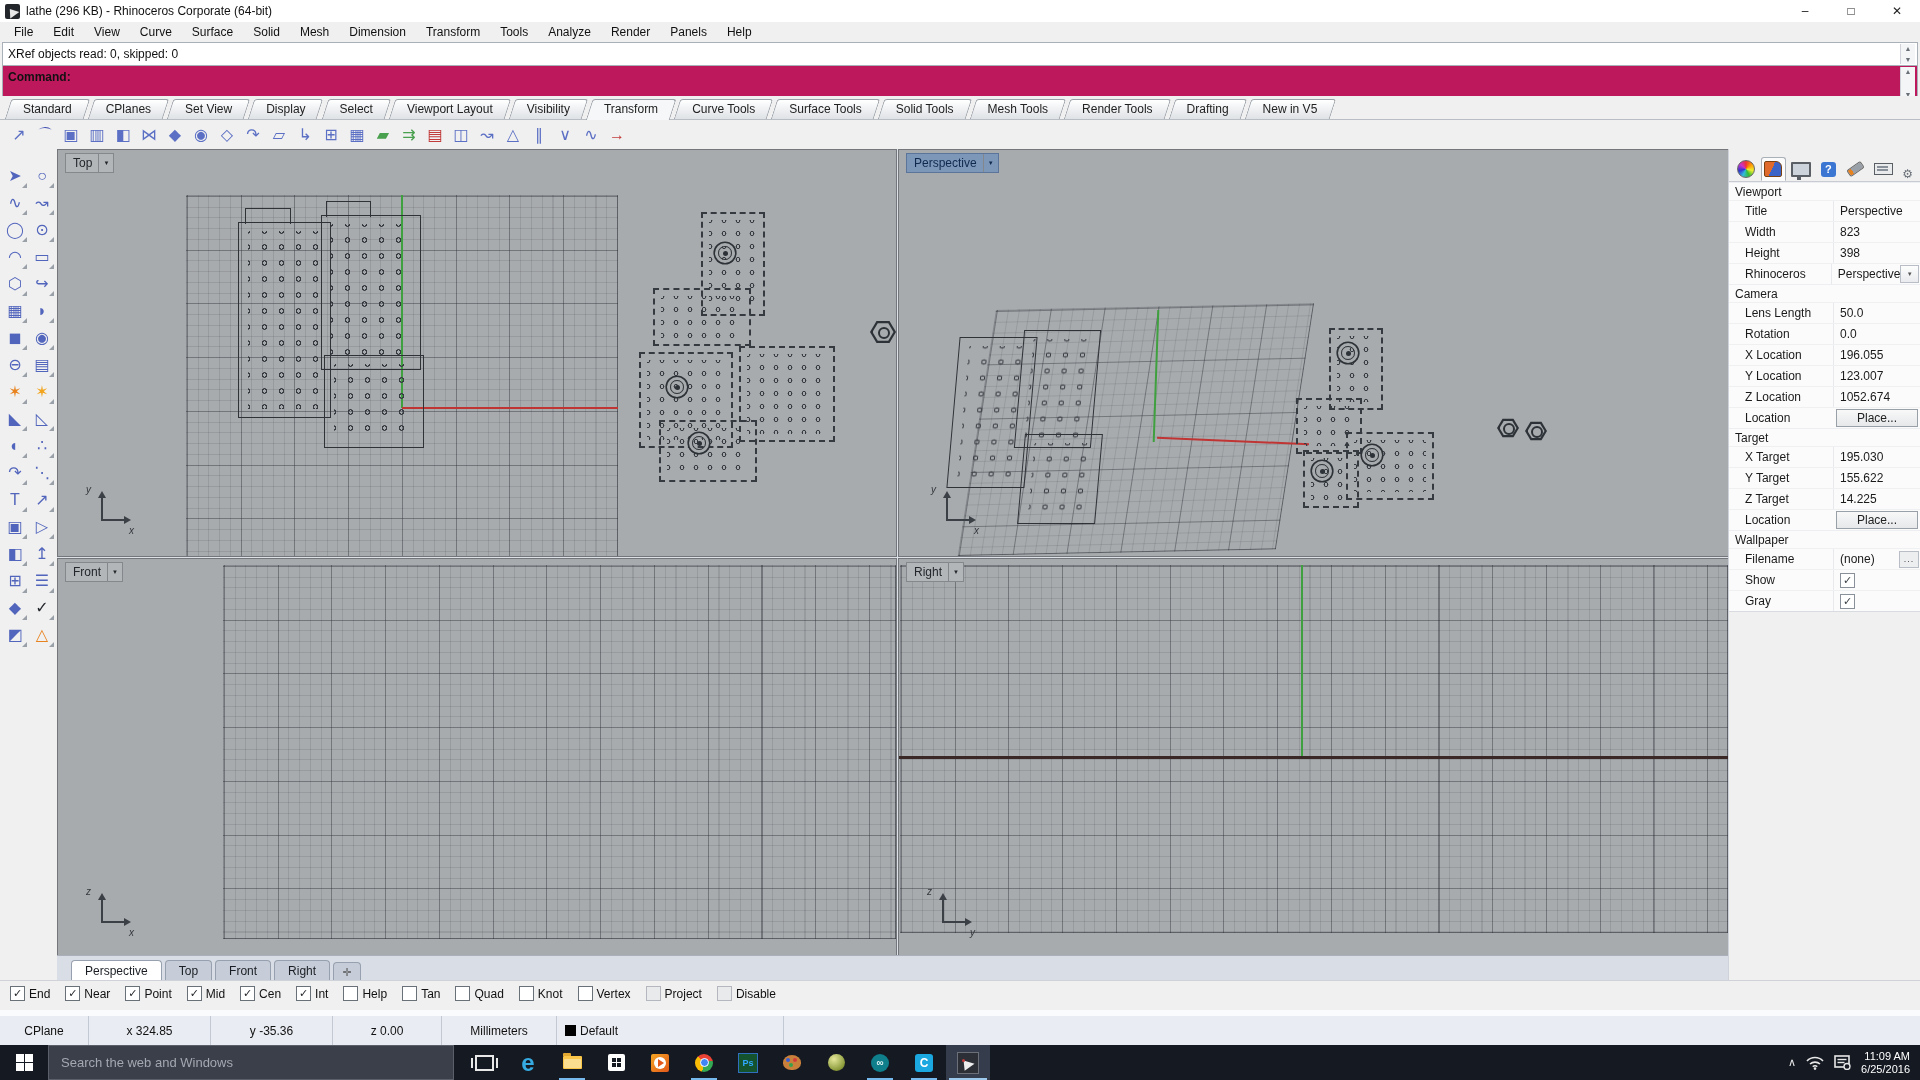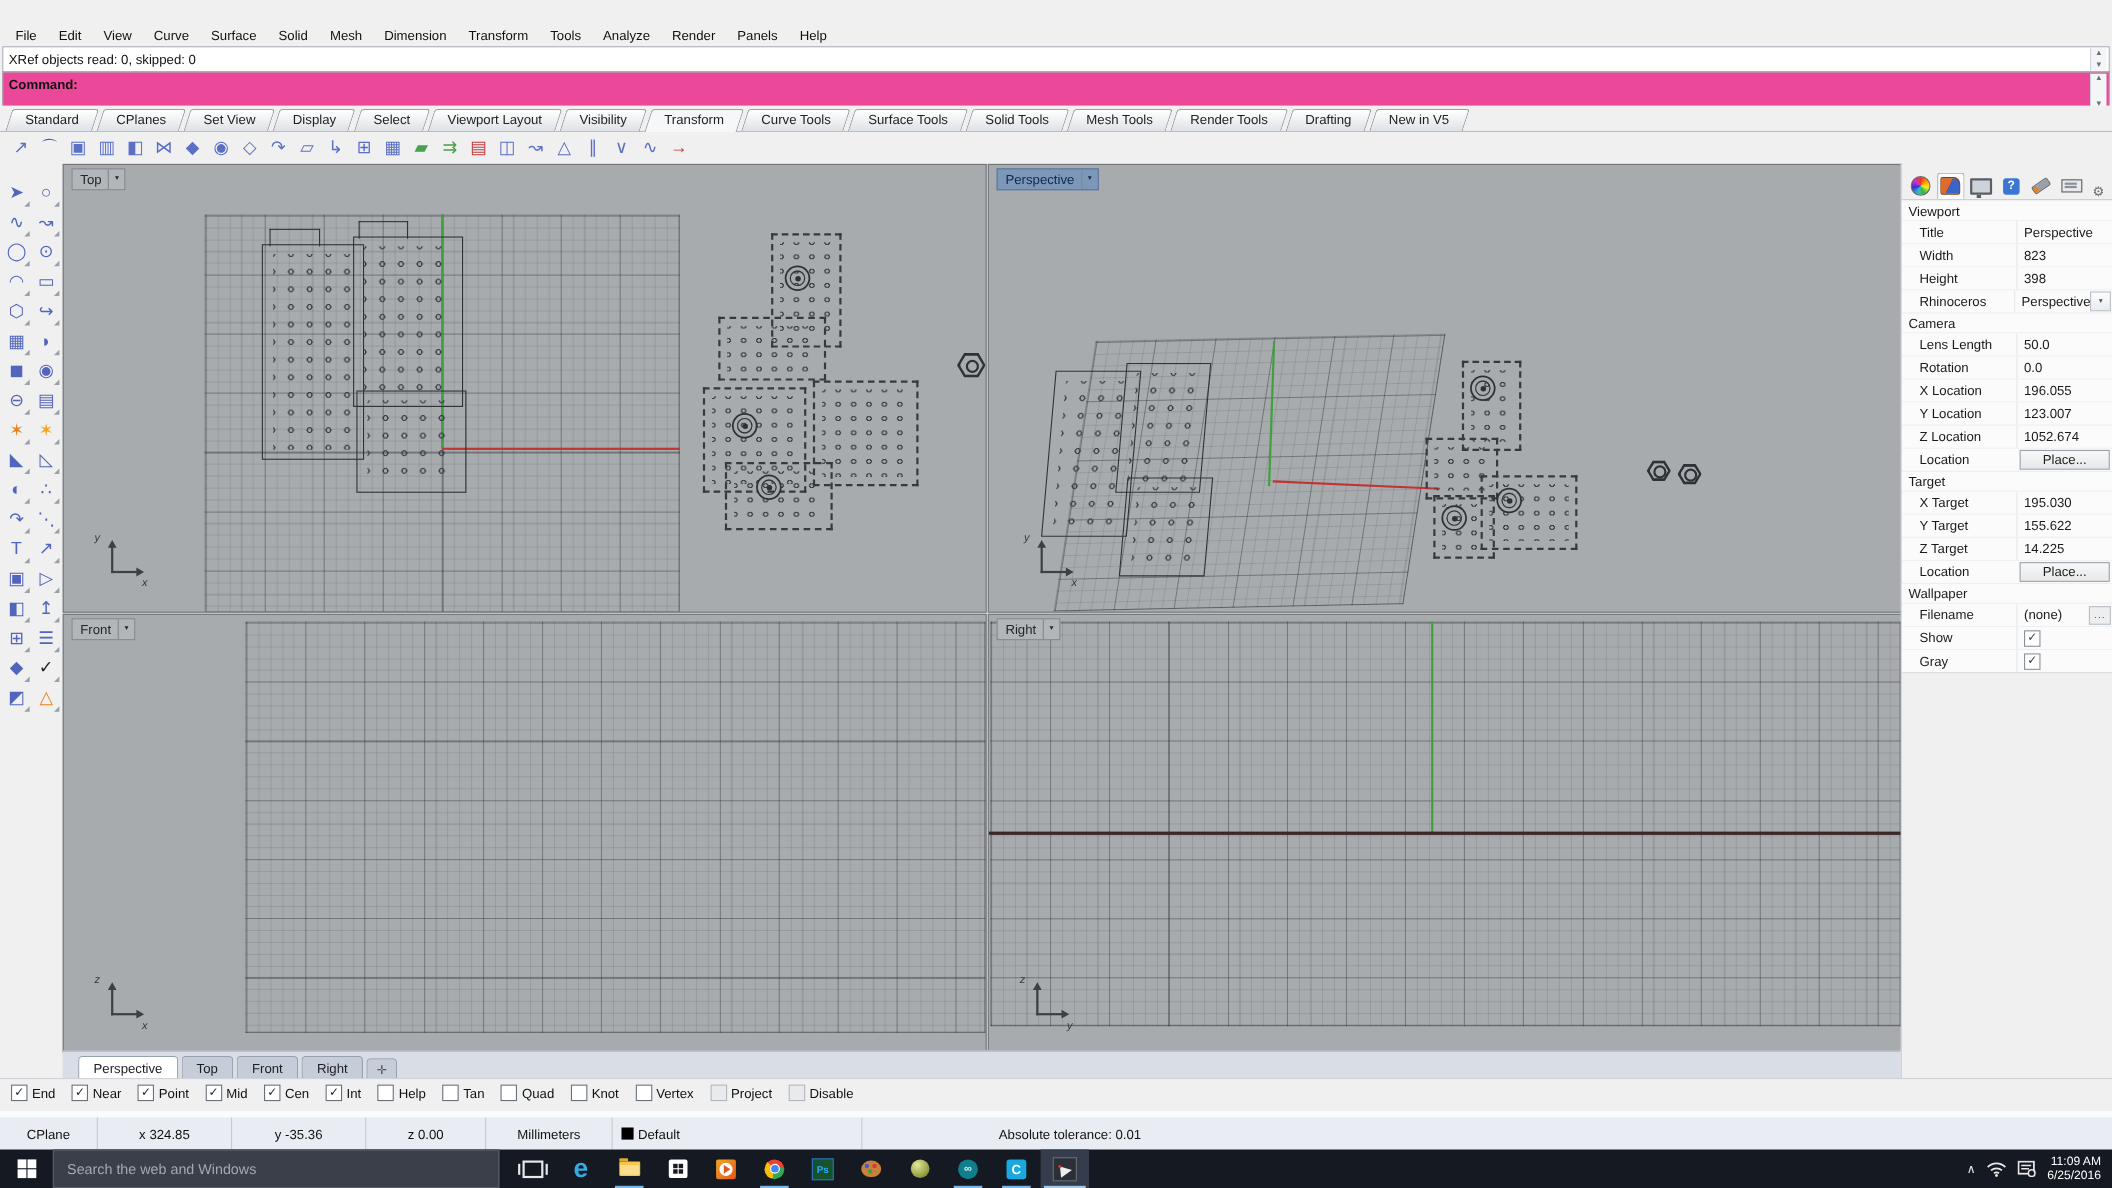--- a/index.html
+++ b/index.html
@@ -10,21 +10,21 @@
   .appicon{width:15px;height:15px;margin:0 6px 0 5px;background:#23262b;border-radius:2px;position:relative;}
   .appicon::after{content:"";position:absolute;left:2px;top:4px;border-left:5px solid transparent;border-right:6px solid transparent;border-bottom:8px solid #e8e8e8;transform:rotate(-35deg);}
   .wtitle{font-size:12px;color:#111;}
   .wbtns{margin-left:auto;display:flex;height:100%;}
   .wbtn{width:46px;display:flex;align-items:center;justify-content:center;font-size:12px;color:#222;}
   
   .menubar{position:absolute;top:22px;left:0;right:0;height:20px;background:#f0f0f0;display:flex;align-items:center;padding-left:4px;}
   .menu-item{padding:0 10px;height:100%;display:flex;align-items:center;color:#111;}
   
   .cmd-history{position:absolute;top:42px;left:2px;right:2px;height:22px;background:#fff;border:1px solid #aab0b8;display:flex;align-items:center;padding-left:5px;color:#111;}
-  .cmd-prompt{position:absolute;top:65px;left:2px;right:2px;height:30px;background:#ec4899;border:1px solid #aab0b8;display:flex;align-items:flex-start;padding:4px 0 0 5px;font-weight:bold;}
+  .cmd-prompt{position:absolute;top:65px;left:2px;right:2px;height:30px;background:#be185d;border:1px solid #aab0b8;display:flex;align-items:flex-start;padding:4px 0 0 5px;font-weight:bold;}
   .mini-scroll{position:absolute;right:2px;top:1px;bottom:1px;width:14px;border-left:1px solid #d0d4da;display:flex;flex-direction:column;justify-content:space-between;align-items:center;background:#f4f5f7;}
   .mini-scroll span{font-size:7px;color:#6a7078;line-height:9px;}
   
   .tabstrip{position:absolute;top:96px;left:0;right:0;height:23px;background:#f0f0f0;border-bottom:1px solid #b9bdc4;display:flex;align-items:flex-end;padding-left:8px;}
   .ttab{position:relative;height:20px;display:flex;align-items:center;padding:0 15px;margin-right:4px;color:#222;}
   .ttab::before{content:"";position:absolute;inset:0;transform:skewX(-18deg);background:linear-gradient(#ffffff,#dfe2e6);border:1px solid #9aa0a8;border-bottom:none;border-radius:3px 3px 0 0;z-index:0;}
   .ttab-label{position:relative;z-index:1;}
   .ttab.active::before{background:#f6f7f8;height:21px;}
   .ttab.active{font-weight:normal;}
   
@@ -168,20 +168,29 @@
   .i-rhino::before{content:"";position:absolute;left:4px;top:6px;width:3px;height:3px;background:#c23b3b;border-radius:50%;z-index:2;}
   .tb-tray{margin-left:auto;display:flex;align-items:center;gap:10px;padding-right:10px;color:#fff;}
   .tray-chevron{font-size:11px;color:#e8e8e8;}
   .tb-clock{text-align:right;font-size:11px;line-height:13px;color:#fff;}
 </style>
 </head>
 <body>
 
 <div id="screen">
 
+  <div class="titlebar">
+    <div class="appicon"></div>
+    <div class="wtitle">lathe (296 KB) - Rhinoceros Corporate (64-bit)</div>
+    <div class="wbtns">
+      <div class="wbtn">–</div>
+      <div class="wbtn">□</div>
+      <div class="wbtn">✕</div>
+    </div>
+  </div>
 
   <div class="menubar">
       <div class="menu-item">File</div>
       <div class="menu-item">Edit</div>
       <div class="menu-item">View</div>
       <div class="menu-item">Curve</div>
       <div class="menu-item">Surface</div>
       <div class="menu-item">Solid</div>
       <div class="menu-item">Mesh</div>
       <div class="menu-item">Dimension</div>
@@ -710,21 +719,20 @@
     <div class="st-cell" style="width:72px;">CPlane</div>
     <div class="st-cell" style="width:105px;">x 324.85</div>
     <div class="st-cell" style="width:105px;">y -35.36</div>
     <div class="st-cell" style="width:92px;">z 0.00</div>
     <div class="st-cell" style="width:98px;">Millimeters</div>
     <div class="st-cell" style="width:210px;justify-content:flex-start;">
       <span class="swatch"></span>
       <span>Default</span>
     </div>
     <div class="st-cell" style="width:100px;border-right:none;"></div>
-    <div class="st-tol">Absolute tolerance: 0.01</div>
   </div>
 
   <div class="taskbar">
     <div class="tb-start">
       <div class="winlogo">
           <i></i>
           <i></i>
           <i></i>
           <i></i>
         </div>

